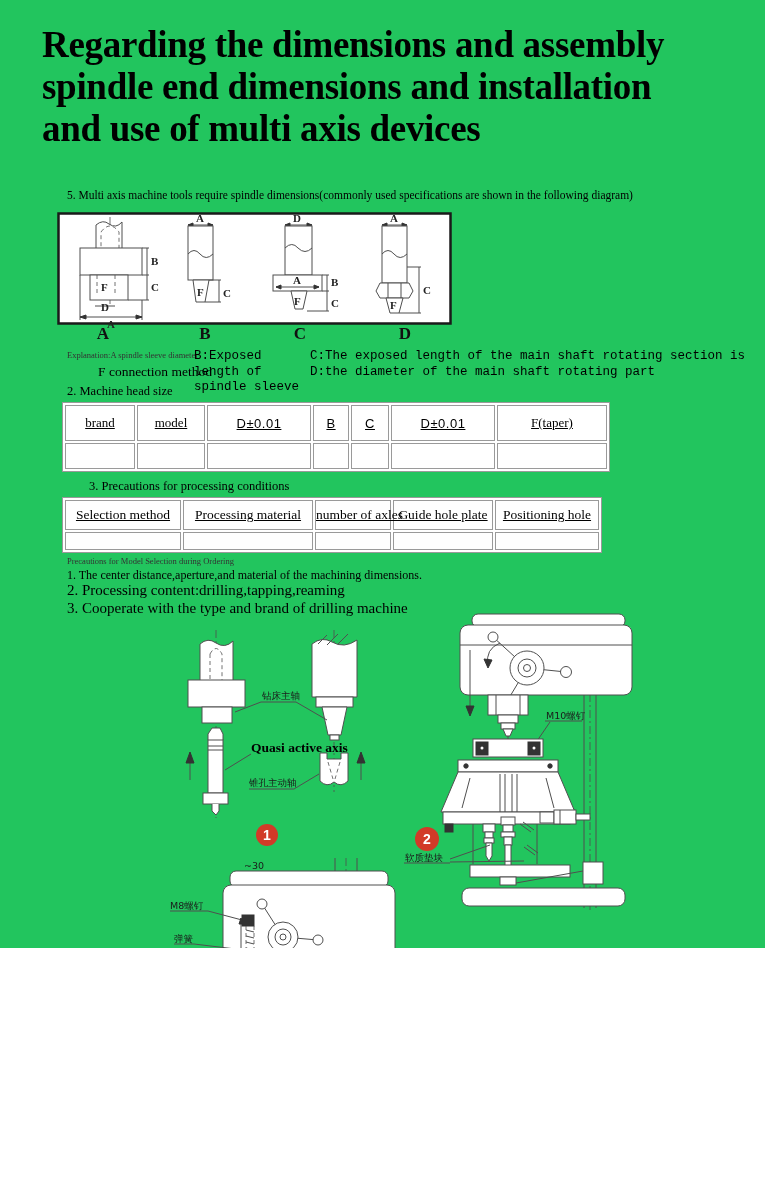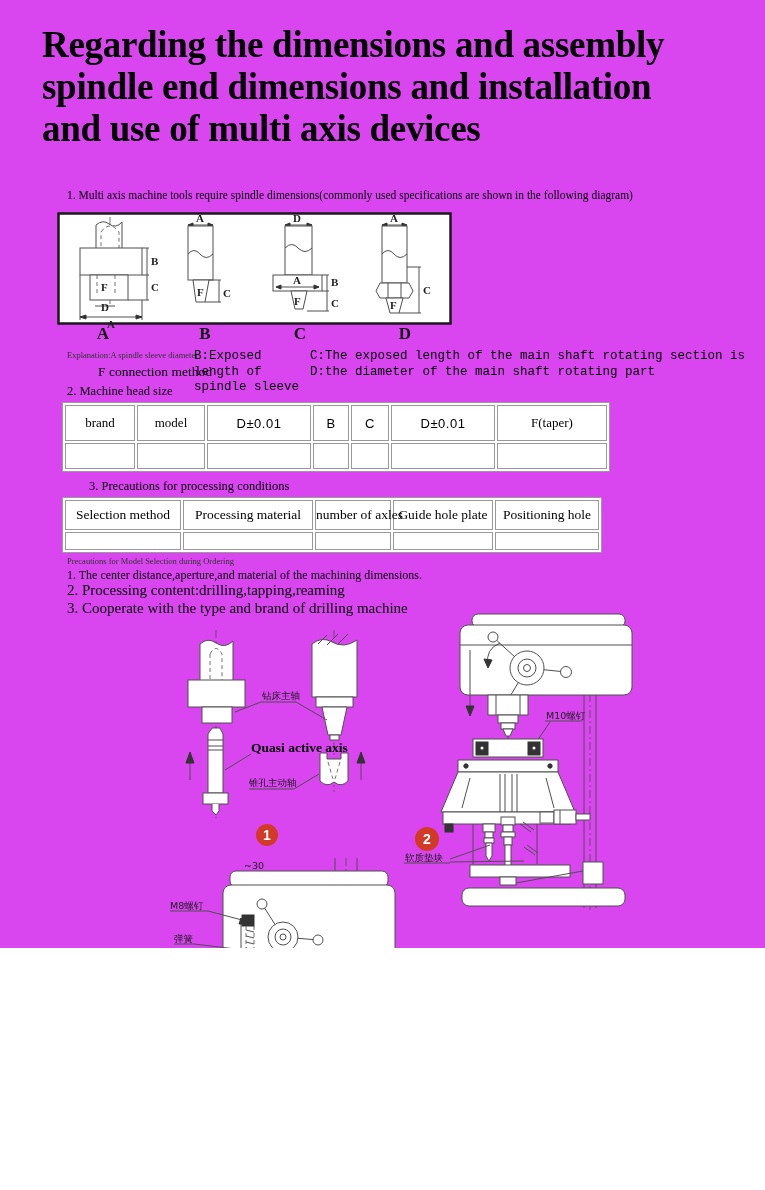--- a/index.html
+++ b/index.html
@@ -1,28 +1,28 @@
 <!DOCTYPE html>
 <html><head>
 <meta charset="utf-8">
 <style>
   html,body{margin:0;padding:0;background:#fff;}
-  .page{position:relative;width:765px;height:948px;background:#d946ef;overflow:hidden;
+  .page{position:relative;width:765px;height:948px;background:#22c55e;overflow:hidden;
         font-family:"Liberation Serif",serif;color:#000;}
   .abs{position:absolute;}
   .title{left:42px;top:24px;width:700px;font-weight:bold;font-size:37px;line-height:1.13;
          letter-spacing:-0.3px;white-space:nowrap;}
   .intro{left:67px;top:189px;font-size:11.5px;}
   .h-small{font-size:12.5px;}
   .tinynote{font-size:8.5px;color:#333;}
   .expl-col{font-size:12.5px;line-height:1.25;font-family:Liberation Mono, monospace;}
   .list-sm{font-size:12px;}
   .list-lg{font-size:15px;}
   table{border-collapse:separate;border-spacing:2px;border:1px solid #9a9a9a;background:#fff;table-layout:fixed;}
-  td,th{border:1px solid #9a9a9a;text-align:center;font-weight:normal;padding:0;overflow:visible;white-space:nowrap;}
+  td,th{border:1px solid #9a9a9a;text-align:center;font-weight:normal;padding:0;overflow:visible;white-space:nowrap;text-decoration:underline;}
   .serif-cell{font-family:"Liberation Serif",serif;font-size:13px;}
   .sans-cell{font-family:"Liberation Sans",sans-serif;font-size:13px;letter-spacing:0.5px;}
   .t1 .hrow td{height:34px;}
   .t1 .erow td{height:24px;}
   .t2 td{font-size:13.5px;}
   .t2 .hrow td{height:28px;}
   .t2 .erow td{height:16px;}
   svg{display:block;}
   .ln{stroke:#4f4f4f;stroke-width:1;fill:none;}
   .lnw{stroke:#4f4f4f;stroke-width:1;fill:#fff;}
@@ -46,21 +46,21 @@
 <body>
 
 <div class="page">
 
   <div class="abs title">
     <div>Regarding the dimensions and assembly</div>
     <div>spindle end dimensions and installation</div>
     <div>and use of multi axis devices</div>
   </div>
 
-  <div class="abs intro">1. Multi axis machine tools require spindle dimensions(commonly used specifications are shown in the following diagram)</div>
+  <div class="abs intro">5. Multi axis machine tools require spindle dimensions(commonly used specifications are shown in the following diagram)</div>
 
   <div class="abs" style="left:57px;top:212px;">
     <svg width="395" height="132" viewBox="0 0 395 132">
       <rect x="1.5" y="1.5" width="392" height="110" fill="#fff" stroke="#1a1a1a" stroke-width="2.5"></rect>
 
       <g>
         <line class="cl" x1="53" y1="5" x2="53" y2="92"></line>
         <path class="lnw" d="M39,36 L39,13 q7,-6 13,-1 q7,5 13,-2 L65,36"></path>
         <path class="dsh" d="M44,20 q9,-12 18,0 L62,84 L44,84 Z"></path>
         <rect class="lnw" x="23" y="36" width="62" height="27"></rect>

